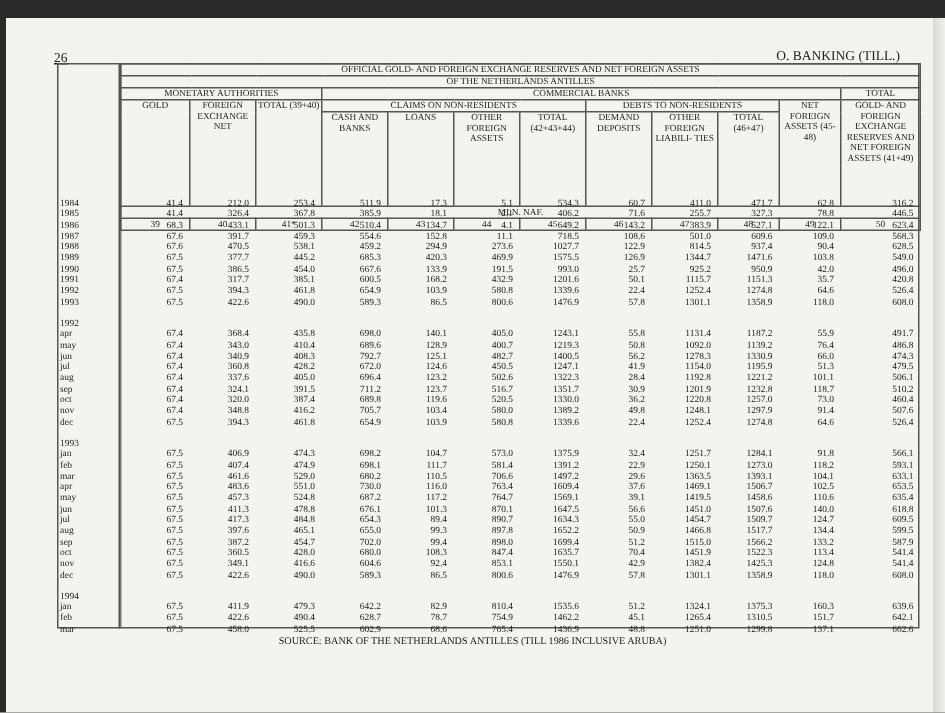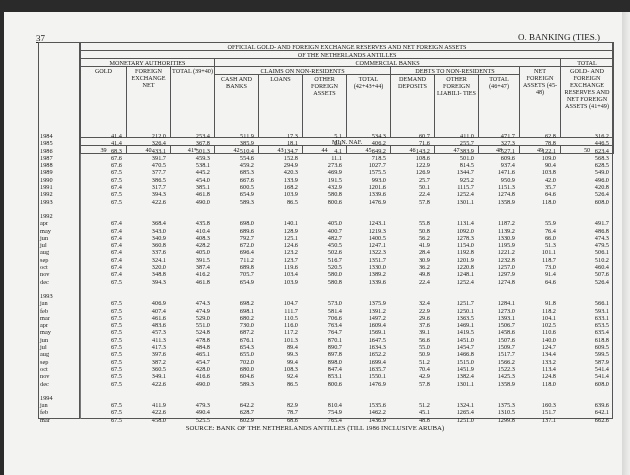--- a/index.html
+++ b/index.html
@@ -19,22 +19,22 @@
   .row .c{text-align:right;box-sizing:border-box;padding-right:4px;}
   .gap{height:7px;}
   .source{position:absolute;left:0;width:630px;top:424px;text-align:center;font-size:6.8px;}
 </style>
 </head>
 <body>
 
 <div class="page"></div>
 <div class="edge"></div>
 
-<div class="pnum">37</div>
-<div class="section">O. BANKING (TIES.)</div>
+<div class="pnum">26</div>
+<div class="section">O. BANKING (TILL.)</div>
 
 <div class="tbl"></div>
 <div class="stub"></div>
 <div class="stub2"></div>
 
 <table class="hdr">
   <colgroup>
     <col style="width:46px">
       <col style="width:44px">
       <col style="width:44px">

